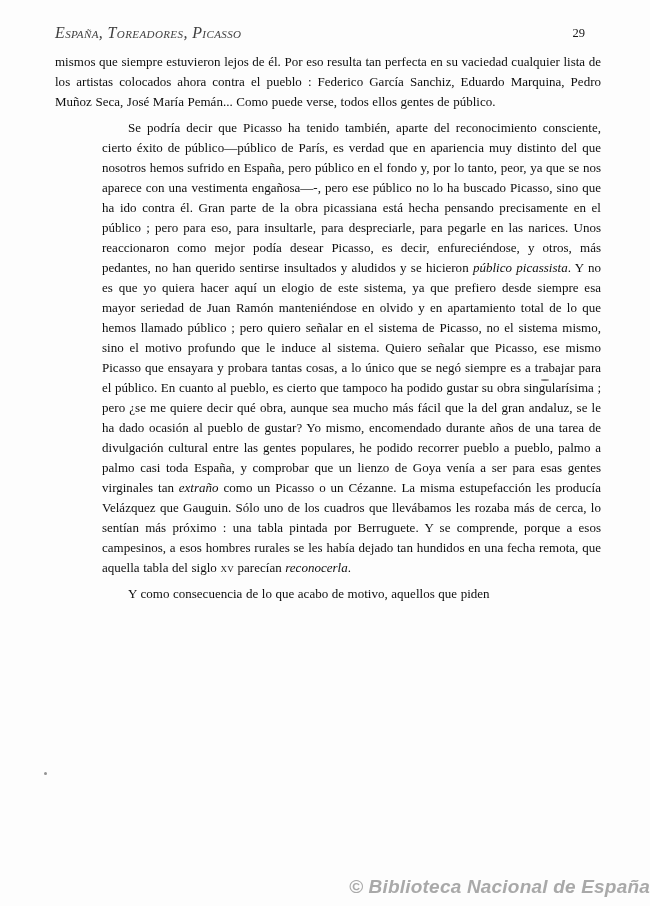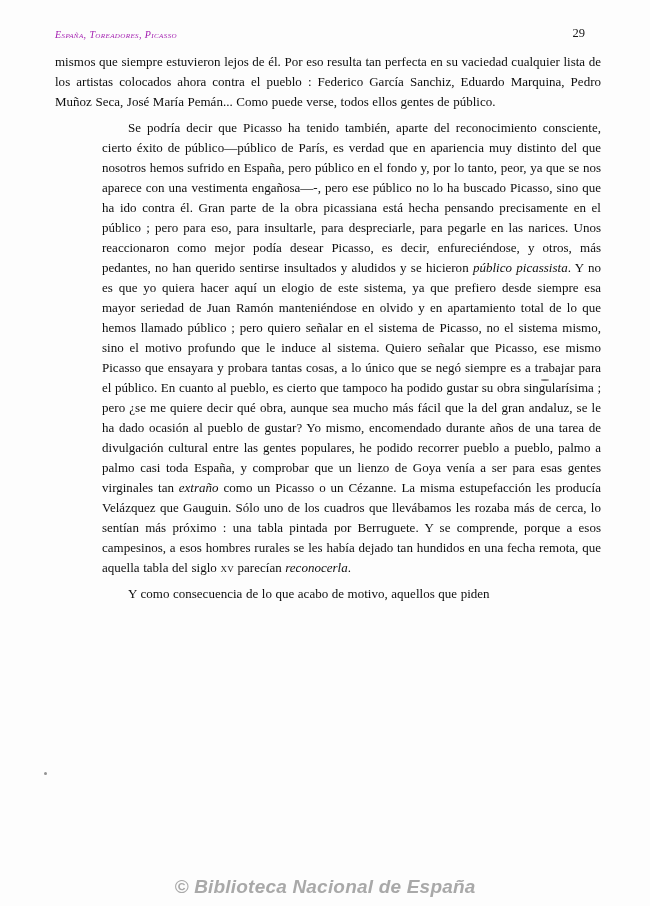--- a/index.html
+++ b/index.html
@@ -20,24 +20,24 @@
   
   .running-head {
     position: absolute;
     left: 55px;
     right: 50px;
     top: 24px;
     height: 20px;
   }
   .running-head .title {
     font-style: italic;
-    font-size: 10px;
+    font-size: 16px;
     font-variant: small-caps;
     letter-spacing: 0.4px;
-    color: #a21caf;
+    color: #404040;
   }
   .running-head .folio {
     position: absolute;
     right: 15px;
     top: 2px;
     font-size: 12.5px;
     color: #141414;
   }
 
   
@@ -85,21 +85,21 @@
   }
   .speck.s1 { left: 44px;  top: 772px; width: 3px;  height: 3px; }
   .speck.s2 { left: 541px; top: 379px; width: 8px;  height: 2px; opacity:.85; }
 
   
   .watermark {
     position: absolute;
     left: 0;
     right: 0;
     top: 876px;
-    text-align: center;
+    text-align: right;
     font-family: "Liberation Sans", "DejaVu Sans", sans-serif;
     font-weight: bold;
     font-style: italic;
     font-size: 19px;
     letter-spacing: 0.2px;
     color: #a9a9a9;
     user-select: none;
   }
 </style>
 </head>

